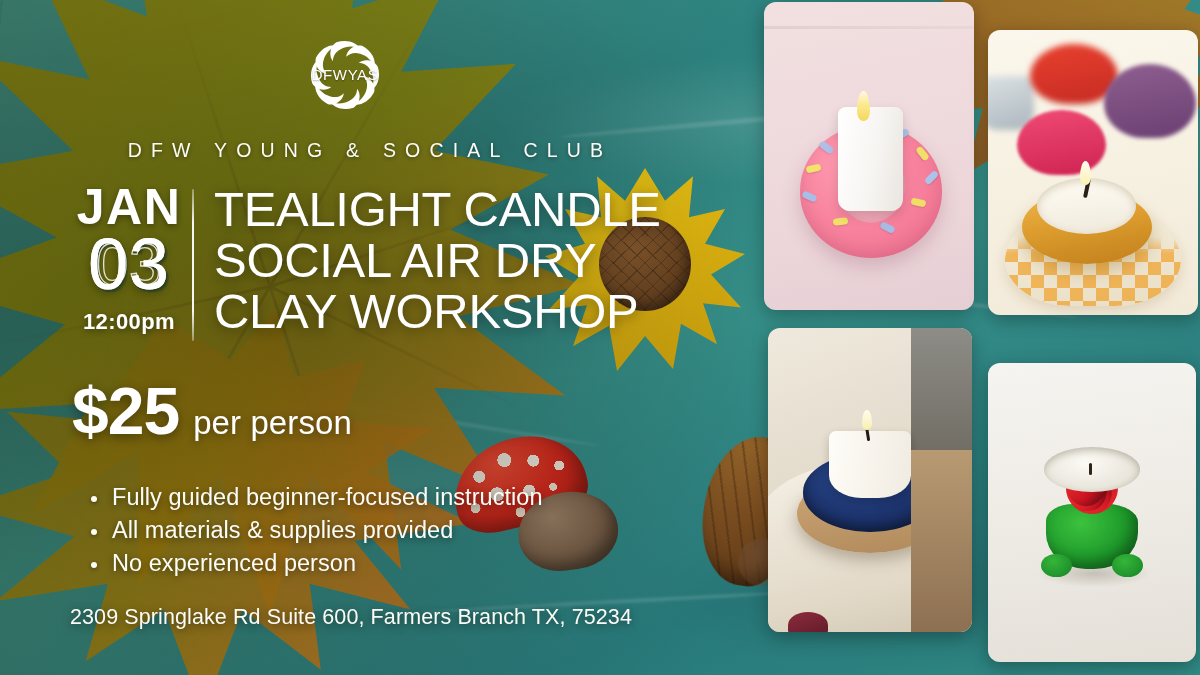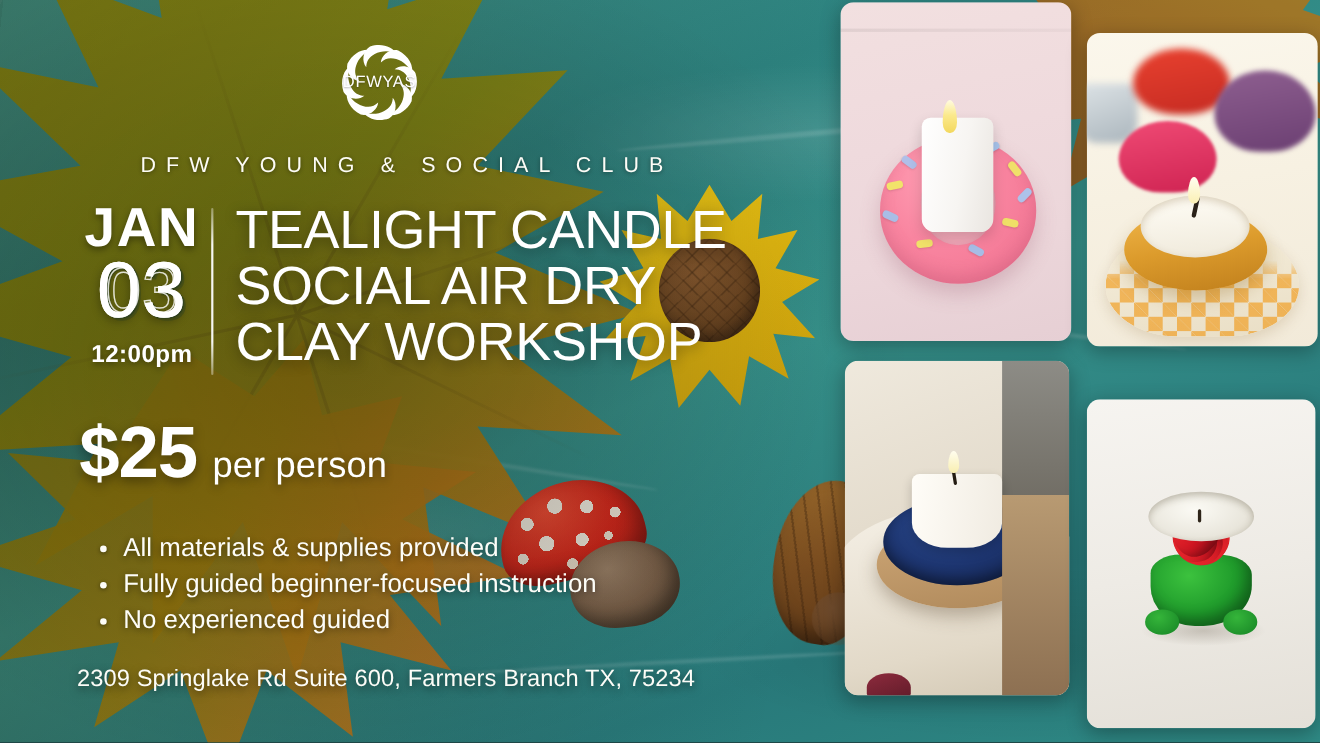--- a/index.html
+++ b/index.html
@@ -693,23 +693,23 @@
       <div>CLAY WORKSHOP</div>
     </div>
   </div>
 
   <div class="price-row">
     <span class="price-amount">$25</span>
     <span class="price-unit">per person</span>
   </div>
 
   <ul class="bullets">
+    <li>Fully guided beginner-focused instruction</li>
     <li>All materials &amp; supplies provided</li>
-    <li>Fully guided beginner-focused instruction</li>
-    <li>No experienced guided</li>
+    <li>No experienced person</li>
   </ul>
 
   <div class="address">2309 Springlake Rd Suite 600, Farmers Branch TX, 75234</div>
 
   <div class="photo p-donut">
     <div class="scene donut-bg">
       <div class="donut-base"></div>
       <div class="donut-ring"></div>
       <div class="sprinkle" style="left:44%; top:41%; background:#f2e36a; transform:rotate(18deg);"></div>
       <div class="sprinkle" style="left:62%; top:42%; background:#a8c4ec; transform:rotate(-28deg);"></div>

